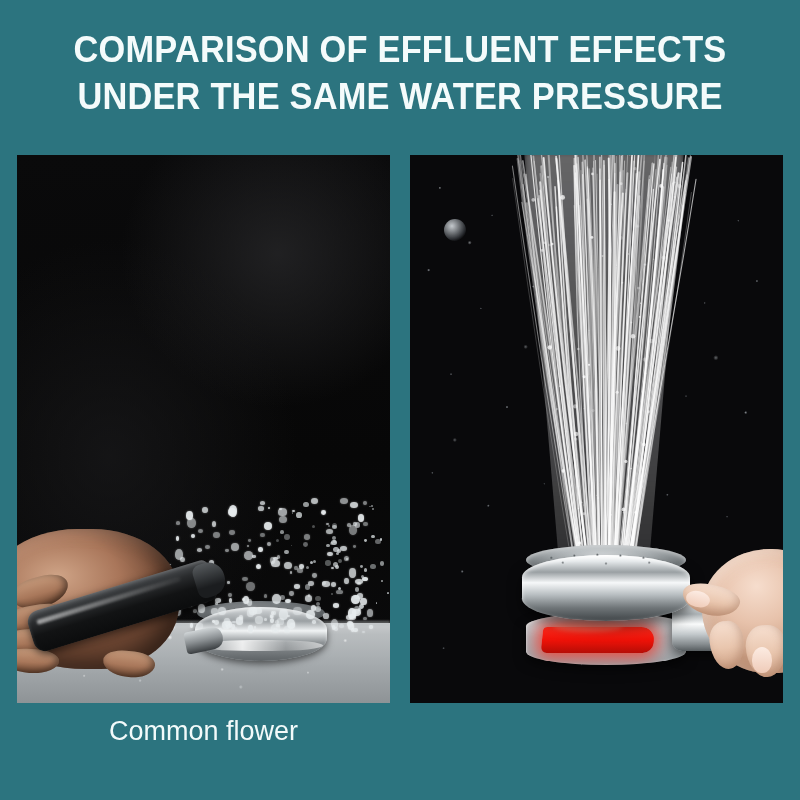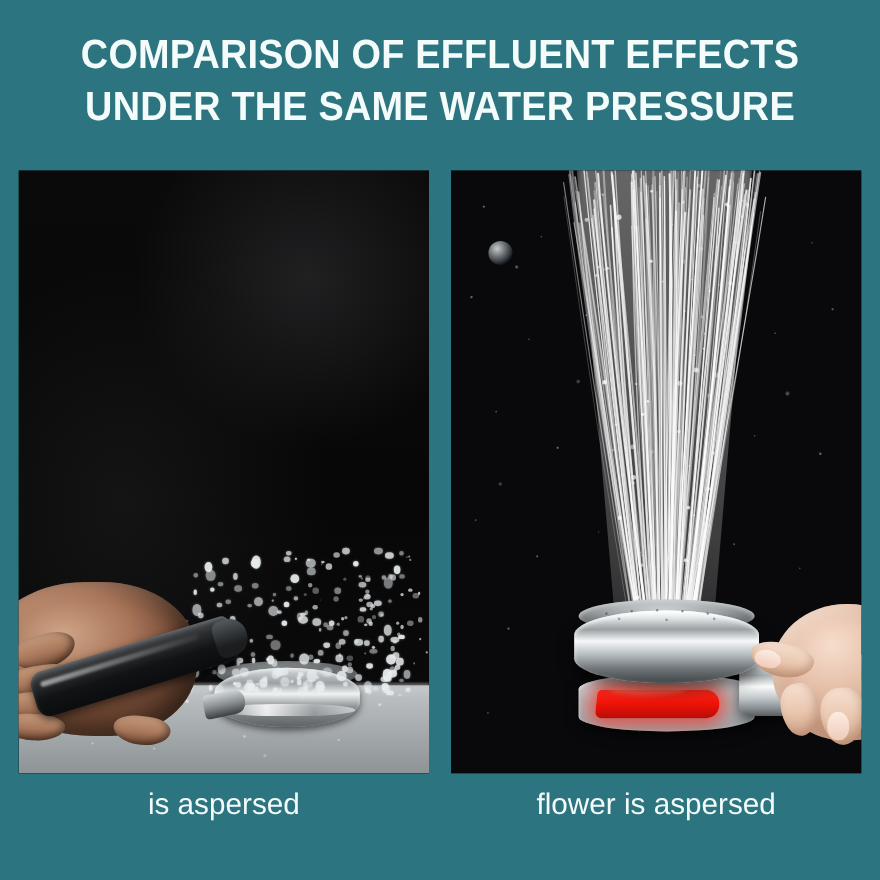--- a/index.html
+++ b/index.html
@@ -895,18 +895,17 @@
     <div class="finger-r" style="left:272px; bottom:88px; width:58px; height:30px; transform:rotate(12deg);"></div>
     <div class="finger-r" style="left:300px; bottom:34px; width:34px; height:48px; transform:rotate(-6deg);"></div>
     <div class="finger-r" style="left:336px; bottom:26px; width:40px; height:52px; transform:rotate(-3deg);"></div>
     <div class="nail-r" style="left:276px; bottom:96px; width:24px; height:16px; transform:rotate(12deg);"></div>
     <div class="nail-r" style="left:342px; bottom:30px; width:20px; height:26px;"></div>
   </div>
 </div>
 
 <div id="captions">
   <div class="caption">
-    <span>is aspersed</span>
+    <span>Common flower</span>
   </div>
   <div class="caption">
-    <span>flower is aspersed</span>
   </div>
 </div>
 
 </body></html>

